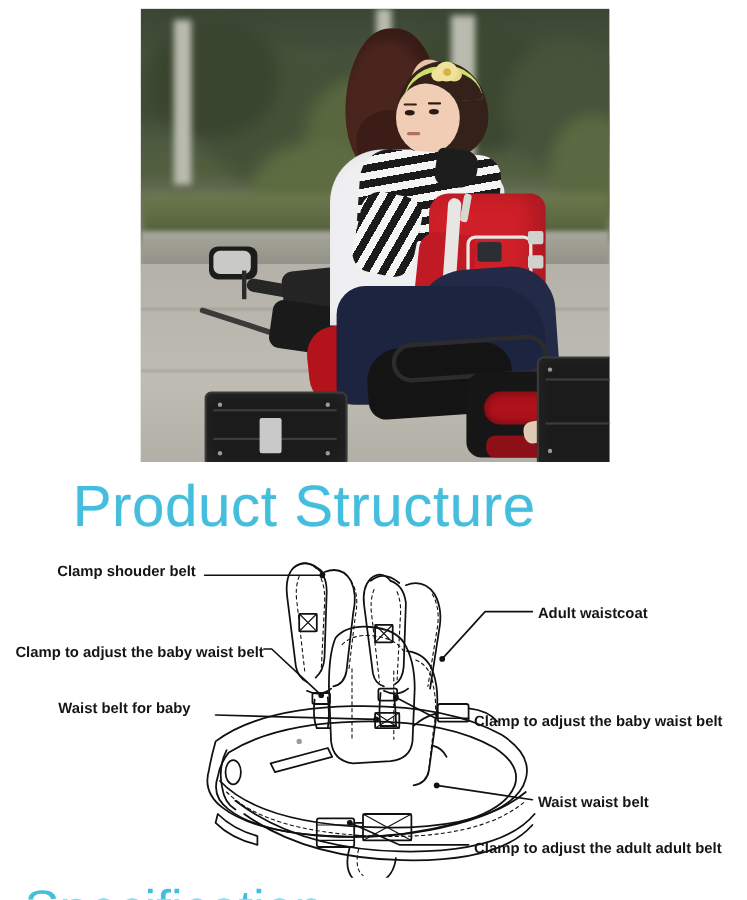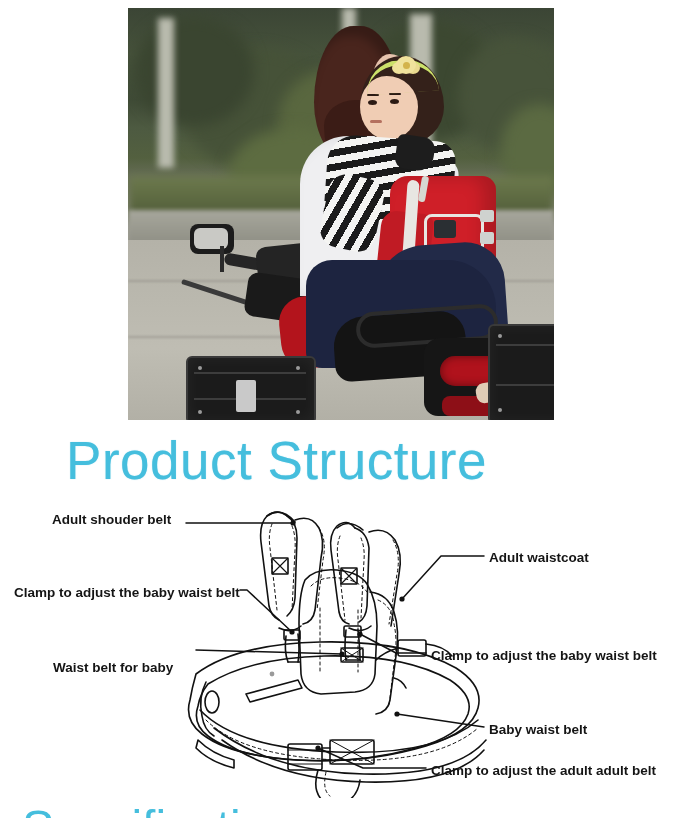--- a/index.html
+++ b/index.html
@@ -295,21 +295,21 @@
   .lbl {
     position: absolute;
     font-size: 13.5px;
     font-weight: bold;
     color: #151515;
     white-space: nowrap;
     font-family: "Liberation Sans", sans-serif;
   }
   .lbl-baby-shoulder  { left: 52px;  top: 512px; }
   .lbl-clamp-baby-l   { left: 14px;  top: 585px; }
-  .lbl-waist-baby     { left: 53px;  top: 660px; }
+  .lbl-waist-baby     { left: 53px;  top: 636px; }
   .lbl-waistcoat      { left: 489px; top: 550px; }
   .lbl-clamp-baby-r   { left: 431px; top: 648px; }
   .lbl-adult-waist    { left: 489px; top: 722px; }
   .lbl-clamp-adult    { left: 431px; top: 763px; }
 
   
   .bottom-title {
     position: absolute;
     left: 0; top: 800px; width: 679px;
     text-align: left;
@@ -520,21 +520,21 @@
       <path d="M246 196 l 52 -14 l 4 8 l -52 14 Z"></path>
 
       <path d="M318 272 q -6 20 4 30 q 10 8 24 2 q 12 -6 14 -22"></path>
       <path d="M326 274 q -4 18 4 24" stroke-dasharray="3 3" stroke-width="1"></path>
 
       <circle cx="272" cy="176" r="2.4" fill="#9a9a9a" stroke="none"></circle>
     </g>
   </svg>
 </div>
 
-<div class="lbl lbl-baby-shoulder">Adult shouder belt</div>
+<div class="lbl lbl-baby-shoulder">Clamp shouder belt</div>
 <div class="lbl lbl-clamp-baby-l">Clamp to adjust the baby waist belt</div>
 <div class="lbl lbl-waist-baby">Waist belt for baby</div>
 <div class="lbl lbl-waistcoat">Adult waistcoat</div>
 <div class="lbl lbl-clamp-baby-r">Clamp to adjust the baby waist belt</div>
-<div class="lbl lbl-adult-waist">Baby waist belt</div>
+<div class="lbl lbl-adult-waist">Waist waist belt</div>
 <div class="lbl lbl-clamp-adult">Clamp to adjust the adult adult belt</div>
 
 <div class="bottom-title">Specification</div>
 
 </body></html>

